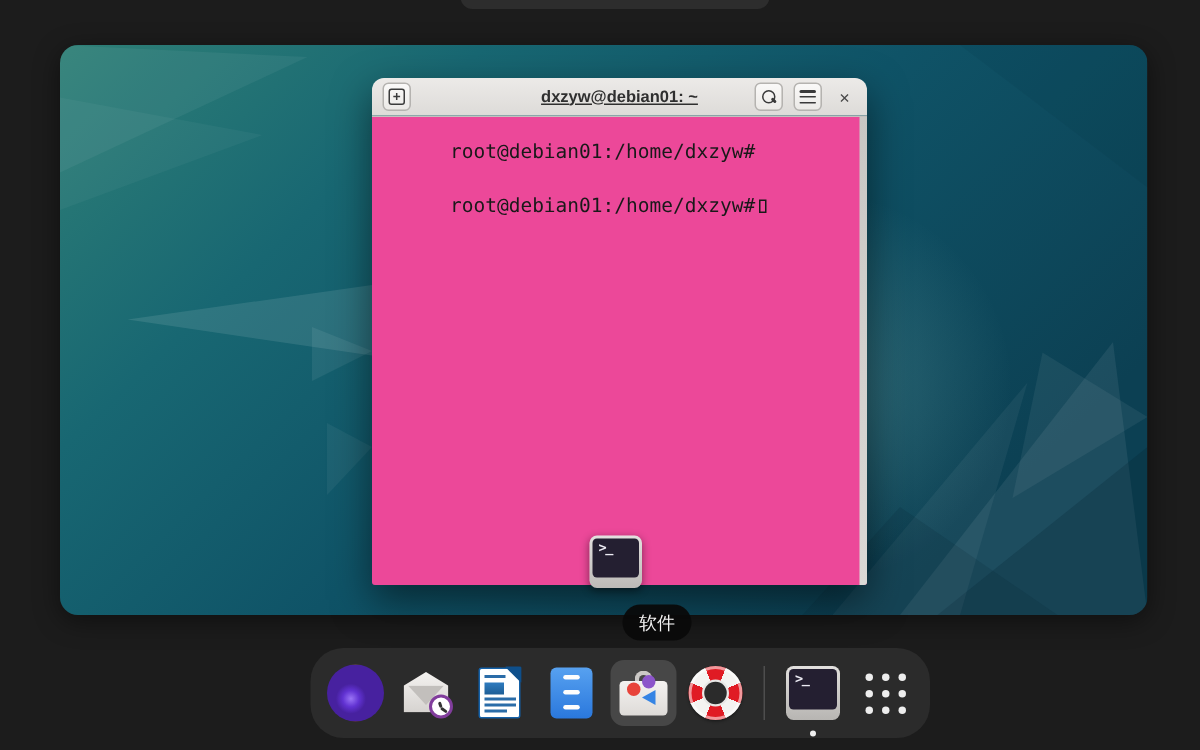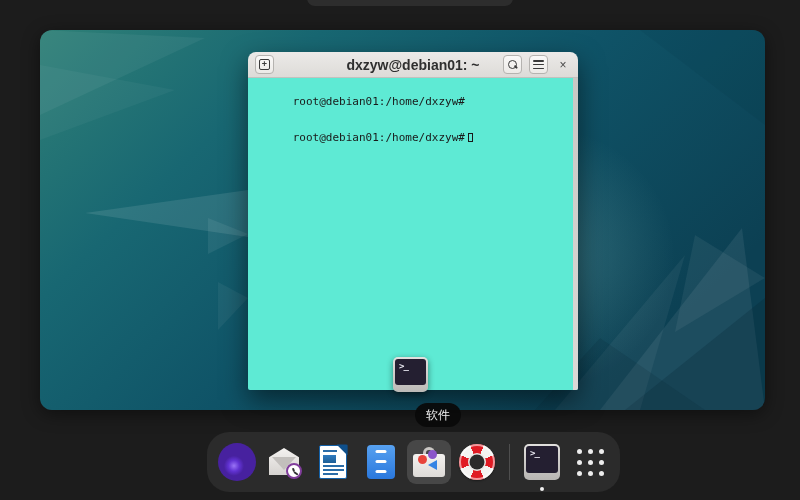--- a/index.html
+++ b/index.html
@@ -15,41 +15,41 @@
     border-radius:12px; overflow:hidden; box-shadow:0 4px 18px rgba(0,0,0,.45); }
   .workspace svg { display:block; width:100%; height:100%; }
 
   
   .window { position:absolute; left:248px; top:52px; width:330px; height:338px;
     border-radius:8px 8px 2px 2px; box-shadow:0 10px 26px rgba(0,0,0,.5); }
   .titlebar { position:absolute; left:0; right:0; top:0; height:26px;
     background:linear-gradient(#eceae8,#dddbd8); border-bottom:1px solid #c3c1be;
     border-radius:8px 8px 0 0; display:flex; align-items:center; padding:0 7px; }
   .tb-title { position:absolute; left:50%; transform:translateX(-50%);
-    font-size:14px; font-weight:bold; color:#2f2f2f; white-space:nowrap; }
+    font-size:11px; font-weight:bold; color:#2f2f2f; white-space:nowrap;text-decoration:underline; }
   .tb-btn { width:19px; height:19px; border:1px solid #b5b3b0; border-radius:4px;
     background:linear-gradient(#faf9f8,#eceae7); display:flex; align-items:center;
     justify-content:center; cursor:pointer; }
   .tb-right { margin-left:auto; display:flex; align-items:center; gap:7px; }
   .nt-box { width:11px; height:11px; border:1.3px solid #3b3b3b; border-radius:2px;
     display:flex; align-items:center; justify-content:center;
     font-size:9px; font-weight:bold; color:#3b3b3b; line-height:1; }
   .search-glass { position:relative; width:10px; height:10px; }
   .search-glass::before { content:""; position:absolute; left:0; top:0; width:7px; height:7px;
     border:1.4px solid #3a3a3a; border-radius:50%; }
   .search-glass::after { content:""; position:absolute; left:6.5px; top:6.5px; width:4px;
     height:1.6px; background:#3a3a3a; transform:rotate(45deg); border-radius:1px; }
   .menu-bars { width:11px; height:9px; display:flex; flex-direction:column; justify-content:space-between; }
   .menu-bars i { display:block; height:1.5px; background:#3a3a3a; border-radius:1px; }
   .close-btn { width:16px; height:16px; border:none; background:none; display:flex;
     align-items:center; justify-content:center; font-size:12px; color:#4a4a4a; cursor:pointer; }
 
   .term-body { position:absolute; left:0; right:0; top:26px; bottom:0;
-    background:#5eead4; border-radius:0 0 2px 2px; padding:6px 6px 0 5px;
-    font-family:"DejaVu Sans Mono", monospace; font-size:11px; line-height:12px; color:#191919; }
+    background:#ec4899; border-radius:0 0 2px 2px; padding:6px 6px 0 5px;
+    font-family:"DejaVu Sans Mono", monospace; font-size:13px; line-height:12px; color:#191919; }
   .term-line { white-space:pre; }
   .term-cursor { display:inline-block; width:5px; height:9px; border:1px solid #191919;
     margin-left:3px; vertical-align:-1px; }
   .term-scrollbar { position:absolute; right:0; top:0; bottom:0; width:5px;
     background:linear-gradient(#c9c7c4,#dbd9d6); border-radius:0 0 2px 0; }
 
   
   .win-badge { position:absolute; left:393px; top:357px; width:35px; height:35px;
     border-radius:5px; background:linear-gradient(#e2e0de,#bcbab7);
     box-shadow:0 2px 6px rgba(0,0,0,.45); }

